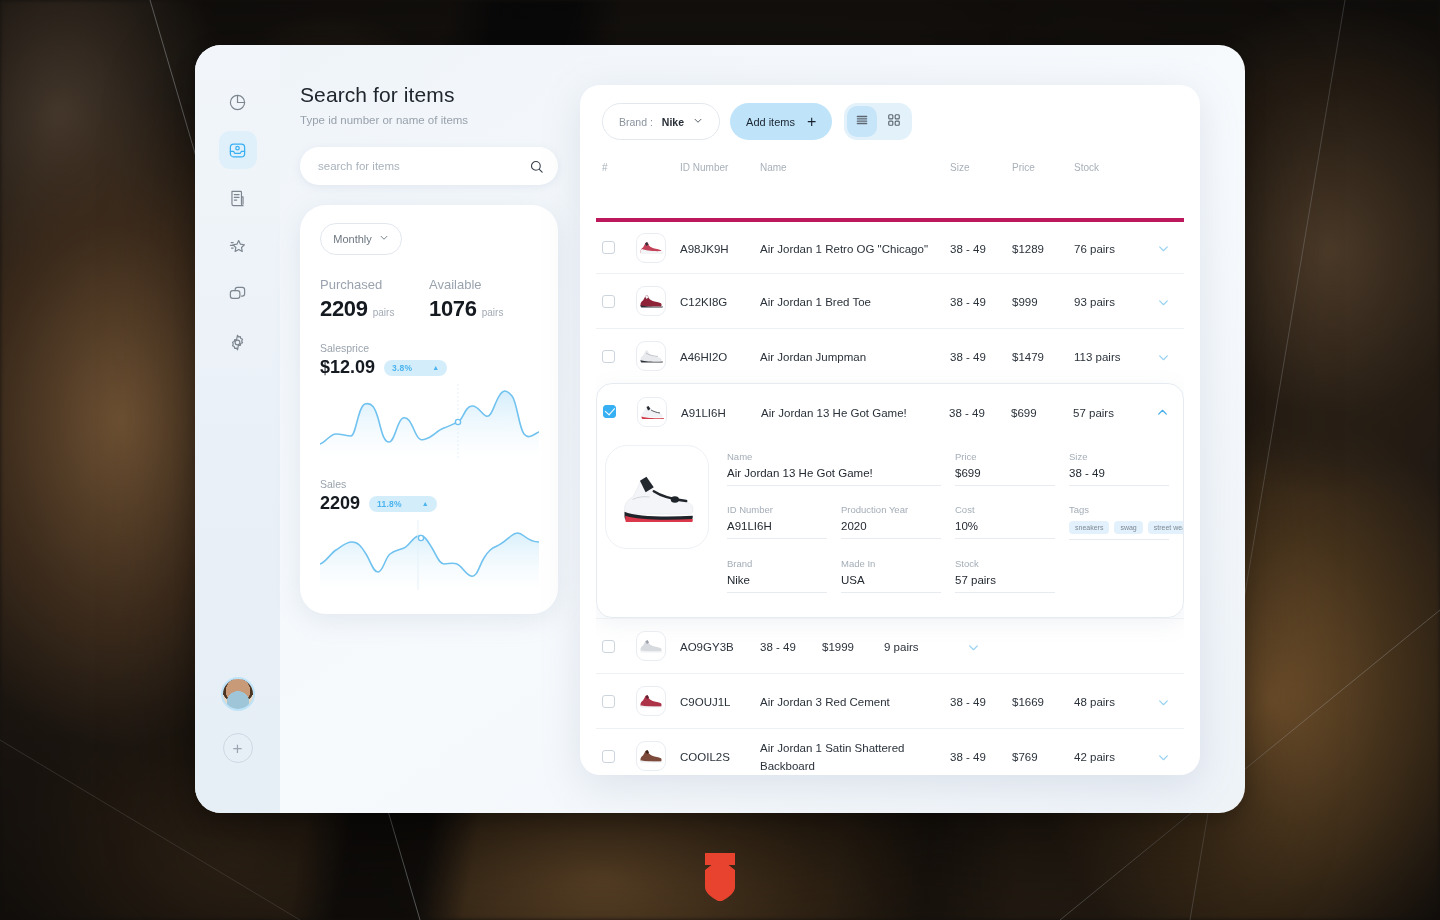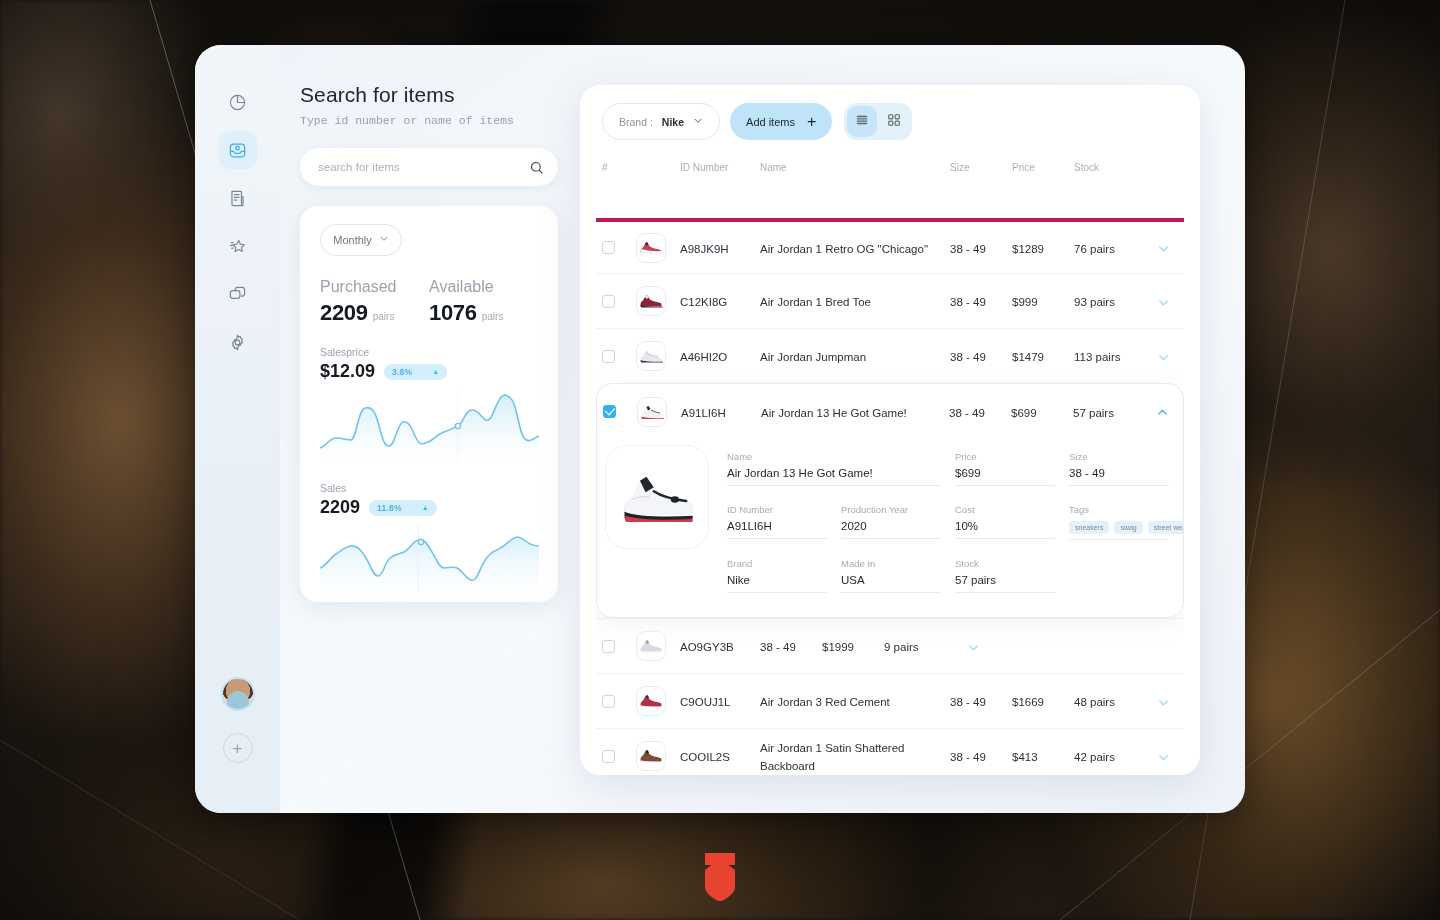--- a/index.html
+++ b/index.html
@@ -77,51 +77,51 @@
   .add-btn {
     width: 30px; height: 30px; border-radius: 50%;
     border: 1px solid #cfd8e2; color: #9aa5b1;
     display: flex; align-items: center; justify-content: center;
     font-size: 17px; line-height: 1; cursor: pointer; background: transparent;
   }
 
   
   .left-col { width: 300px; flex: 0 0 300px; padding: 38px 0 0 20px; }
   .page-title { font-size: 21px; font-weight: 400; color: #20262e; letter-spacing: .1px; }
-  .page-sub { font-size: 11.5px; color: #98a1ab; margin-top: 7px; font-family: Liberation Mono, monospace; }
+  .page-sub { font-size: 11.5px; color: #98a1ab; margin-top: 7px; }
 
   .search-box {
     margin-top: 21px; width: 258px; height: 38px;
     background: #fff; border-radius: 19px;
     box-shadow: 0 2px 10px rgba(120,140,170,.14);
     display: flex; align-items: center; padding: 0 14px 0 18px;
   }
   .search-box input {
     flex: 1; border: 0; outline: 0; background: transparent;
     font-family: inherit; font-size: 11.5px; color: #2b3038;
   }
   .search-box input::placeholder { color: #a9b2bc; }
   .search-ico { width: 15px; height: 15px; color: #3b4250; flex: 0 0 15px; }
 
   .stats-card {
     margin-top: 20px; width: 258px;
-    background: #fff; border-radius: 18px;
+    background: #fff; border-radius: 26px;
     box-shadow: 0 6px 26px rgba(120,140,170,.16);
-    padding: 18px 20px 8px 20px;
+    padding: 18px 20px 24px 20px;
   }
   .period-select {
     width: 82px; height: 32px; border: 1px solid #e2e7ee; border-radius: 16px;
     display: flex; align-items: center; justify-content: center; gap: 7px;
     font-size: 11px; color: #6d7681; cursor: pointer; background: #fff;
   }
   .period-select svg { width: 10px; height: 10px; }
 
   .kpi-row { display: flex; margin-top: 22px; }
   .kpi { flex: 1; }
-  .kpi-label { font-size: 16px; color: #9aa3ad; }
+  .kpi-label { font-size: 13px; color: #9aa3ad; }
   .kpi-value { margin-top: 4px; display: flex; align-items: baseline; gap: 5px; }
   .kpi-num { font-size: 22px; font-weight: 700; color: #151a21; letter-spacing: -.3px; }
   .kpi-unit { font-size: 10px; color: #a3abb5; }
 
   .metric { margin-top: 20px; }
   .metric-label { font-size: 10.5px; color: #9aa3ad; }
   .metric-row { display: flex; align-items: center; gap: 9px; margin-top: 3px; }
   .metric-num { font-size: 18px; font-weight: 700; color: #151a21; }
   .pill {
     background: #d4edfb; color: #4cb4ee; font-size: 8.5px; font-weight: 700;
@@ -708,21 +708,21 @@
             <svg class="shoe" viewBox="0 0 48 28">
               <path d="M3 21c0-4 2-6 5-8l5-9c1-2 4-2 5 0l2 5c3 4 9 6 16 7 6 1 9 2 9 5v2c0 1-1 2-2 2H5c-1 0-2-1-2-2z" fill="#7c4a3a"></path>
               <path d="M3 22c7 3 25 4 45 3 0 1-1 2-2 2H5c-1 0-2-2-2-5z" fill="#eceef1"></path>
               <path d="M13 5l4-3 3 5-4 3z" fill="#3b2219"></path>
             </svg>
           </span>
             </div>
           <div class="c-id"><span class="cell">COOIL2S</span></div>
           <div class="c-name"><span class="cell">Air Jordan 1 Satin Shattered Backboard</span></div>
           <div class="c-size"><span class="cell">38 - 49</span></div>
-          <div class="c-price"><span class="cell">$413</span></div>
+          <div class="c-price"><span class="cell">$769</span></div>
           <div class="c-stock"><span class="cell">42 pairs</span></div>
           <div class="c-chev">
               <span class="chev">
             <svg viewBox="0 0 24 24" fill="none" stroke="currentColor" stroke-width="2.4" stroke-linecap="round" stroke-linejoin="round">
                   <path d="M5 9l7 7 7-7"></path>
                 </svg>
           </span>
             </div>
         </div>
 

